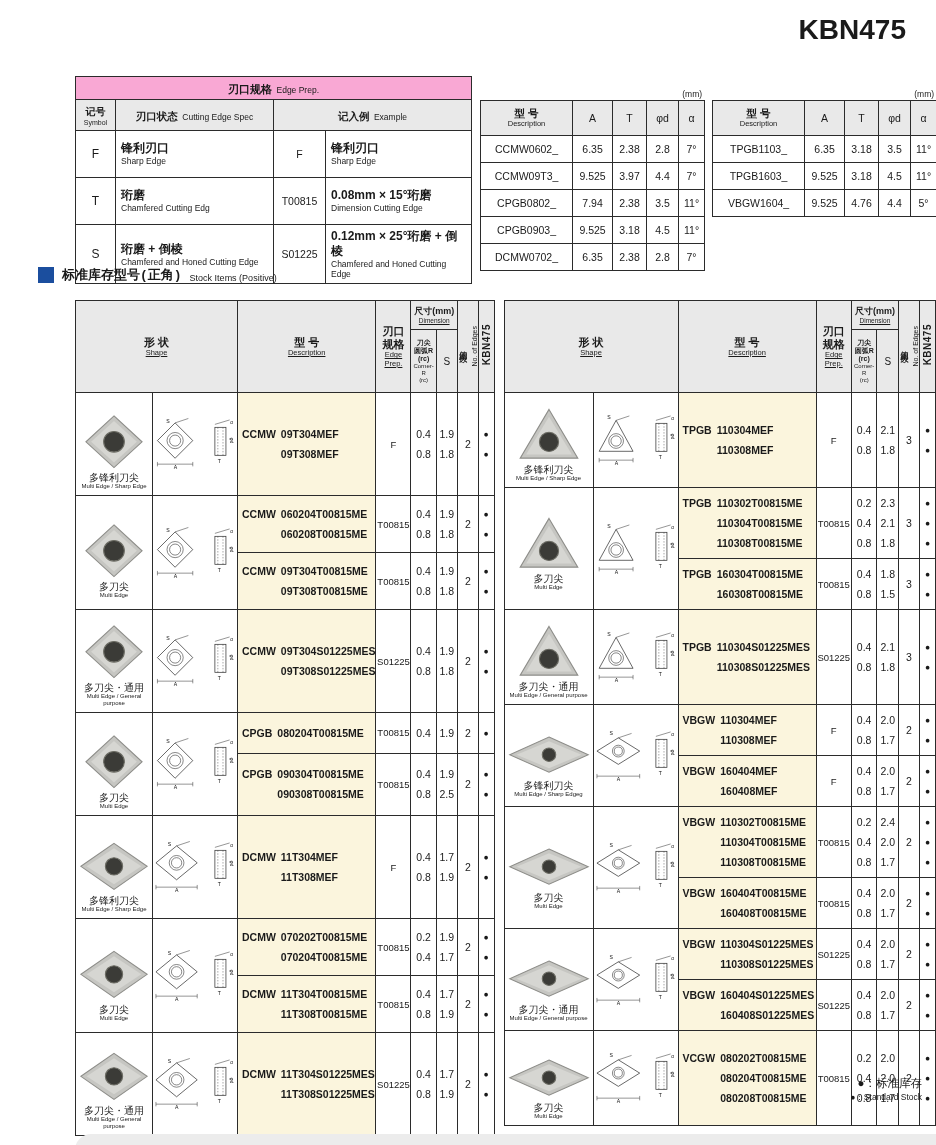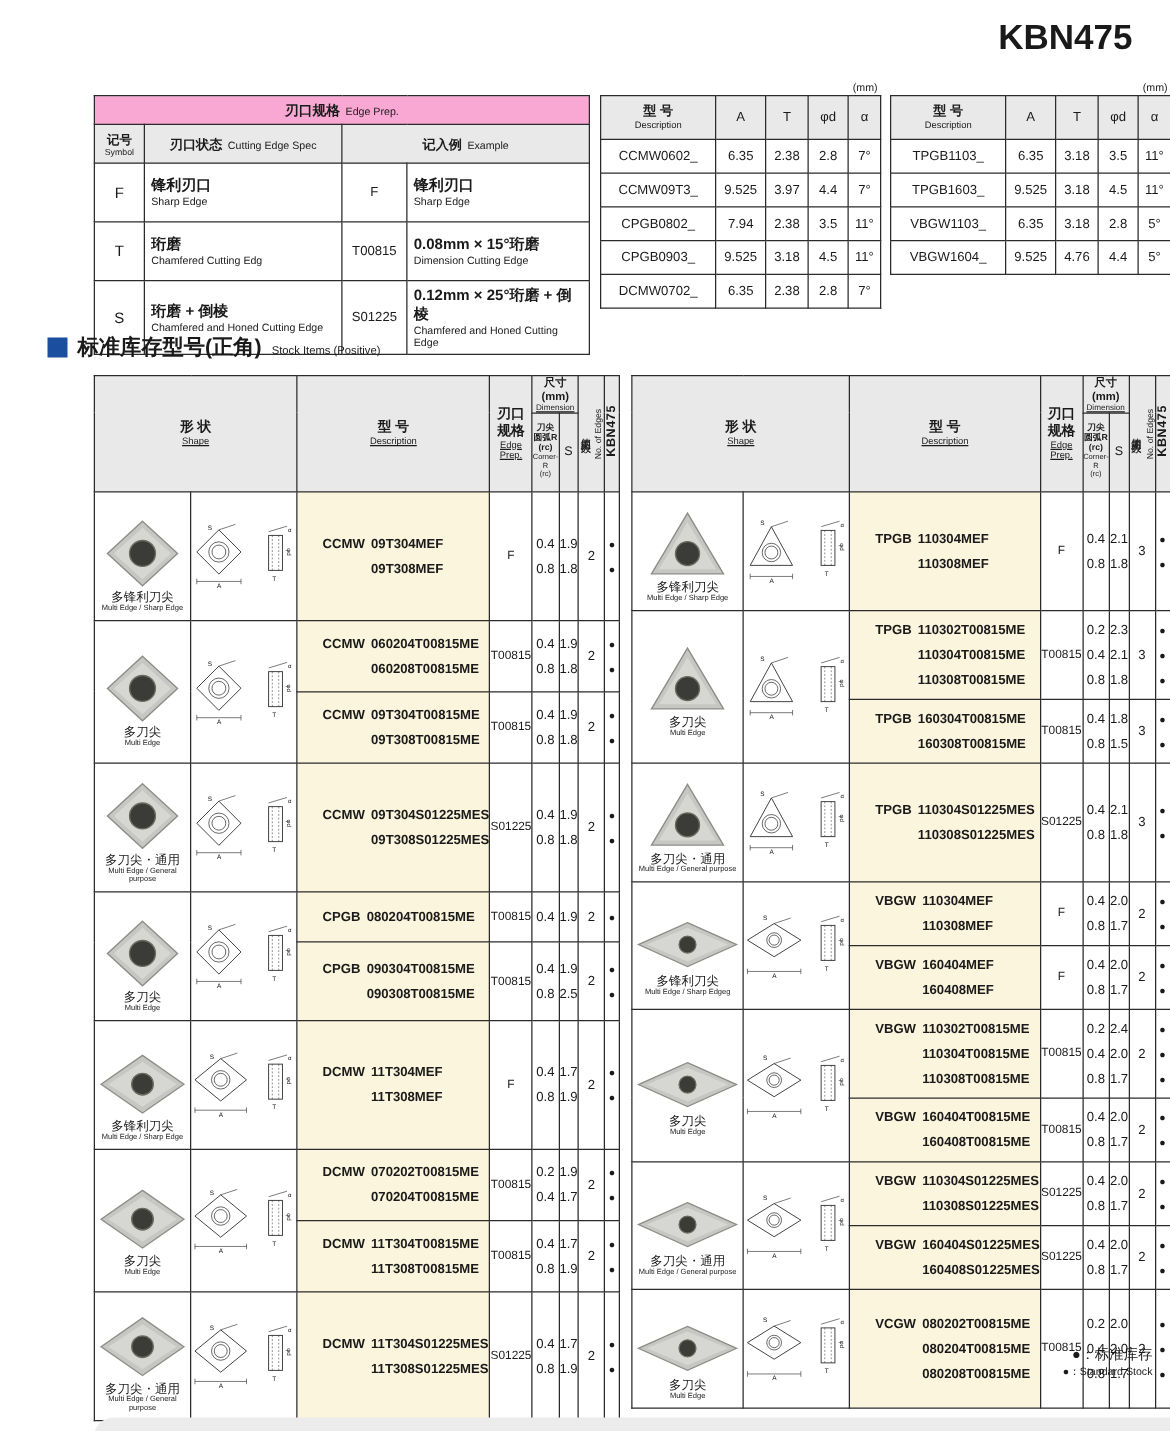--- a/index.html
+++ b/index.html
@@ -21,33 +21,33 @@
   .en-xs{font-size:7px;font-weight:normal;}
   .ep-sym{text-align:center;font-size:12px;}
   .ep-spec{padding:4px 5px;}
   .ep-spec .zh{font-weight:bold;font-size:12px;line-height:1.25;}
   .ep-spec .en{font-size:8.5px;line-height:1.2;}
   .ep-code{text-align:center;font-size:10.5px;}
   .ep-row td{height:38px;}
 
   .dim-tables{display:flex;gap:8px;align-items:flex-start;}
   .dimwrap{width:224px;}
-  .mm{text-align:right;font-size:8.5px;height:12px;line-height:12px;padding-right:2px;}
+  .mm{text-align:right;font-size:8.5px;height:12px;line-height:12px;padding-right:2px;margin-top:24px;}
   .dim-table{width:100%;border:1.5px solid #2b2b2b;table-layout:fixed;}
   .dim-table th,.dim-table td{border:1px solid #2b2b2b;}
   .dim-table th{background:#e9e9e9;height:32px;font-weight:normal;}
   .dim-th-zh{font-size:10.5px;font-weight:bold;line-height:1.1;}
   .dim-th-en{font-size:7.5px;line-height:1.1;}
   .dim-col{font-size:10.5px;}
   .dim-table td{height:24px;text-align:center;font-size:10.5px;}
 
   
   .section{position:absolute;top:266px;left:38px;display:flex;align-items:center;}
   .sq{width:16px;height:16px;background:#1b4e9e;display:inline-block;}
-  .sec-zh{font-size:17px;font-weight:bold;margin-left:8px;}
+  .sec-zh{font-size:13px;font-weight:bold;margin-left:8px;font-family:Liberation Mono, monospace;}
   .sec-en{font-size:9px;margin-left:8px;margin-top:5px;}
 
   
   .stock-row{position:absolute;top:300px;left:75px;display:flex;gap:9px;align-items:flex-start;}
   .stock-table{border:1.5px solid #2b2b2b;table-layout:fixed;}
   .stock-table th,.stock-table td{border:1px solid #2b2b2b;padding:0;vertical-align:middle;}
   .stock-table th{background:#e9e9e9;font-weight:normal;}
   .hzh{font-size:11px;font-weight:bold;line-height:1.2;}
   .hen{font-size:7.5px;line-height:1.1;text-decoration:underline;}
   .th-dim{height:28px;margin-top:48px;}
@@ -61,21 +61,21 @@
   .vzh{writing-mode:vertical-rl;font-size:8.5px;letter-spacing:1px;}
   .ven{writing-mode:vertical-rl;transform:rotate(180deg);font-size:7px;}
   .vkbn{writing-mode:vertical-rl;transform:rotate(180deg);font-size:10px;font-weight:600;letter-spacing:0.5px;}
 
   .lines{display:flex;flex-direction:column;gap:8px;align-items:center;justify-content:center;}
   .t-left .lines{padding:12px 0;}
   .t-right .lines{padding:9px 0;}
   .ln{height:12px;line-height:12px;font-size:10.5px;display:flex;align-items:center;}
   .dot-ln{font-size:8.5px;}
   .td-desc{background:#fbf5dd;text-align:left;}
-  .desc-flex{display:flex;gap:5px;align-items:flex-start;padding-left:20px;text-align:center;}
+  .desc-flex{display:flex;gap:5px;align-items:flex-start;padding-left:4px;text-align:center;}
   .desc-prefix{font-weight:bold;font-size:10.5px;height:12px;line-height:12px;}
   .t-left .desc-prefix{padding-top:12px;}
   .t-right .desc-prefix{padding-top:9px;}
   .desc-lines{align-items:flex-start;}
   .desc-lines .ln{font-weight:bold;}
   .td-prep{text-align:center;font-size:9.5px;}
   .td-center{text-align:center;font-size:10.5px;}
   .photo-wrap{display:flex;flex-direction:column;align-items:center;justify-content:flex-end;gap:3px;padding:5px 2px;}
   .t-left .photo-wrap{min-height:92px;}
   .t-right .photo-wrap{min-height:84px;}
@@ -253,27 +253,20 @@
                 <td>11°</td>
               </tr>
               <tr>
                 <td>TPGB1603_</td>
                 <td>9.525</td>
                 <td>3.18</td>
                 <td>4.5</td>
                 <td>11°</td>
               </tr>
               <tr>
-                <td>VBGW1103_</td>
-                <td>6.35</td>
-                <td>3.18</td>
-                <td>2.8</td>
-                <td>5°</td>
-              </tr>
-              <tr>
                 <td>VBGW1604_</td>
                 <td>9.525</td>
                 <td>4.76</td>
                 <td>4.4</td>
                 <td>5°</td>
               </tr>
             </tbody>
           </table>
         </div>
       </div>

